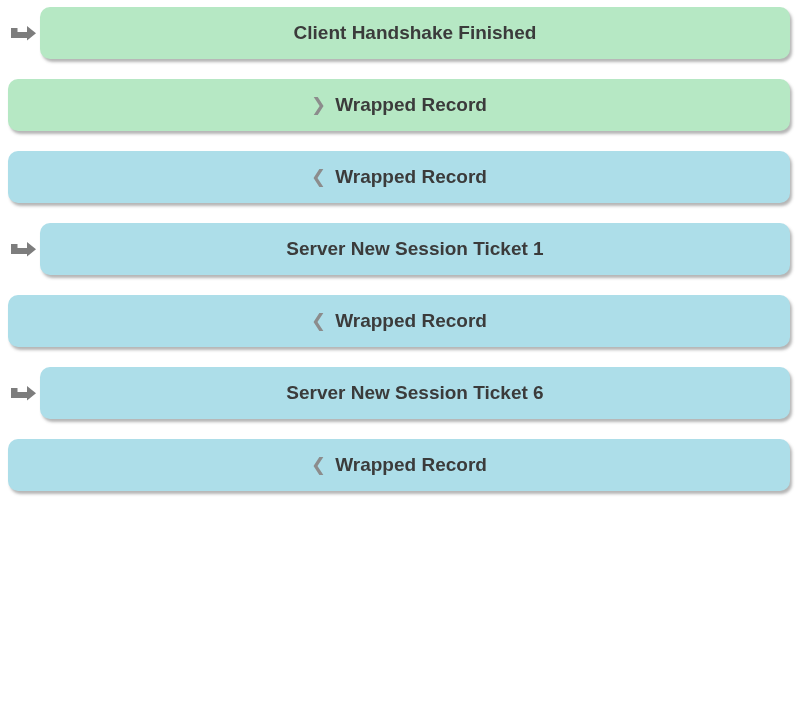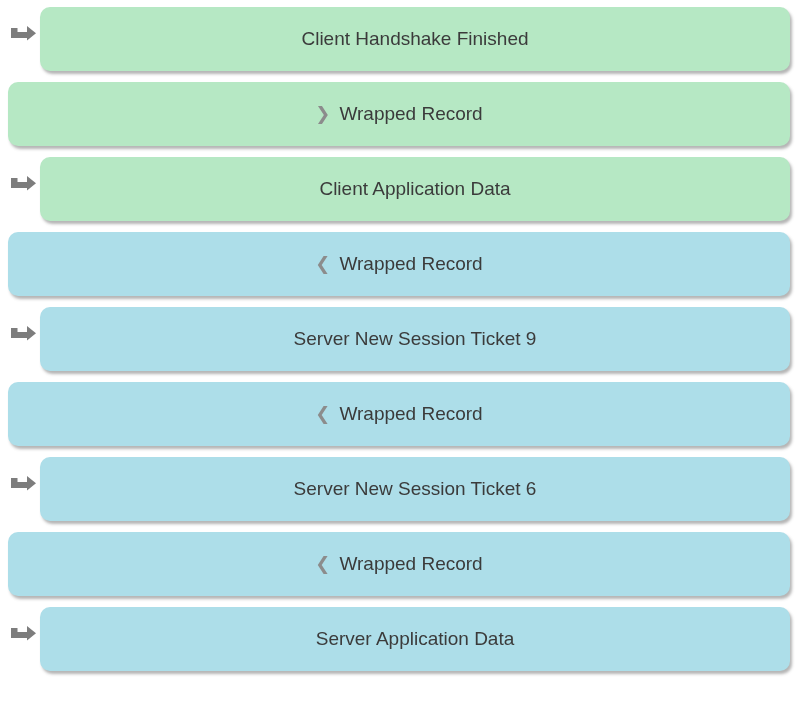--- a/index.html
+++ b/index.html
@@ -9,22 +9,23 @@
     height: 706px;
     background: #ffffff;
     font-family: "Liberation Sans", "DejaVu Sans", sans-serif;
     overflow: hidden;
   }
   .record-list {
     padding-top: 7px;
   }
   .row {
     position: relative;
-    height: 64px;
-    margin-bottom: 11px;
+    height: 52px;
+    margin-bottom: 20px;
+    font-weight: bold;
   }
   .bar {
     position: absolute;
     top: 0;
     bottom: 0;
     left: 8px;
     right: 10px;
     border-radius: 10px;
     box-shadow: 2px 3px 3px rgba(90, 90, 90, 0.45);
     display: flex;
@@ -68,46 +69,36 @@
     </div>
   </div>
 
   <div class="row">
     <div class="bar client">
       <span class="chevron">❯</span>
       <span class="label">Wrapped Record</span>
     </div>
   </div>
 
-  <div class="row with-arrow">
-    <span class="arrow-icon">
-      <svg viewBox="0 0 27 19" xmlns="http://www.w3.org/2000/svg">
-        <path d="M1 15 L1 5 L7.5 5 L7.5 9 L17 9 L17 3 L26 10.3 L17 17.6 L17 15 Z" fill="#7d7d7d"></path>
-      </svg>
-    </span>
-    <div class="bar client">
-      <span class="label">Client Application Data</span>
-    </div>
-  </div>
 
   <div class="row">
     <div class="bar server">
       <span class="chevron">❮</span>
       <span class="label">Wrapped Record</span>
     </div>
   </div>
 
   <div class="row with-arrow">
     <span class="arrow-icon">
       <svg viewBox="0 0 27 19" xmlns="http://www.w3.org/2000/svg">
         <path d="M1 15 L1 5 L7.5 5 L7.5 9 L17 9 L17 3 L26 10.3 L17 17.6 L17 15 Z" fill="#7d7d7d"></path>
       </svg>
     </span>
     <div class="bar server">
-      <span class="label">Server New Session Ticket 9</span>
+      <span class="label">Server New Session Ticket 1</span>
     </div>
   </div>
 
   <div class="row">
     <div class="bar server">
       <span class="chevron">❮</span>
       <span class="label">Wrapped Record</span>
     </div>
   </div>
 
@@ -122,24 +113,14 @@
     </div>
   </div>
 
   <div class="row">
     <div class="bar server">
       <span class="chevron">❮</span>
       <span class="label">Wrapped Record</span>
     </div>
   </div>
 
-  <div class="row with-arrow">
-    <span class="arrow-icon">
-      <svg viewBox="0 0 27 19" xmlns="http://www.w3.org/2000/svg">
-        <path d="M1 15 L1 5 L7.5 5 L7.5 9 L17 9 L17 3 L26 10.3 L17 17.6 L17 15 Z" fill="#7d7d7d"></path>
-      </svg>
-    </span>
-    <div class="bar server">
-      <span class="label">Server Application Data</span>
-    </div>
-  </div>
 
 </div>
 
 </body></html>

